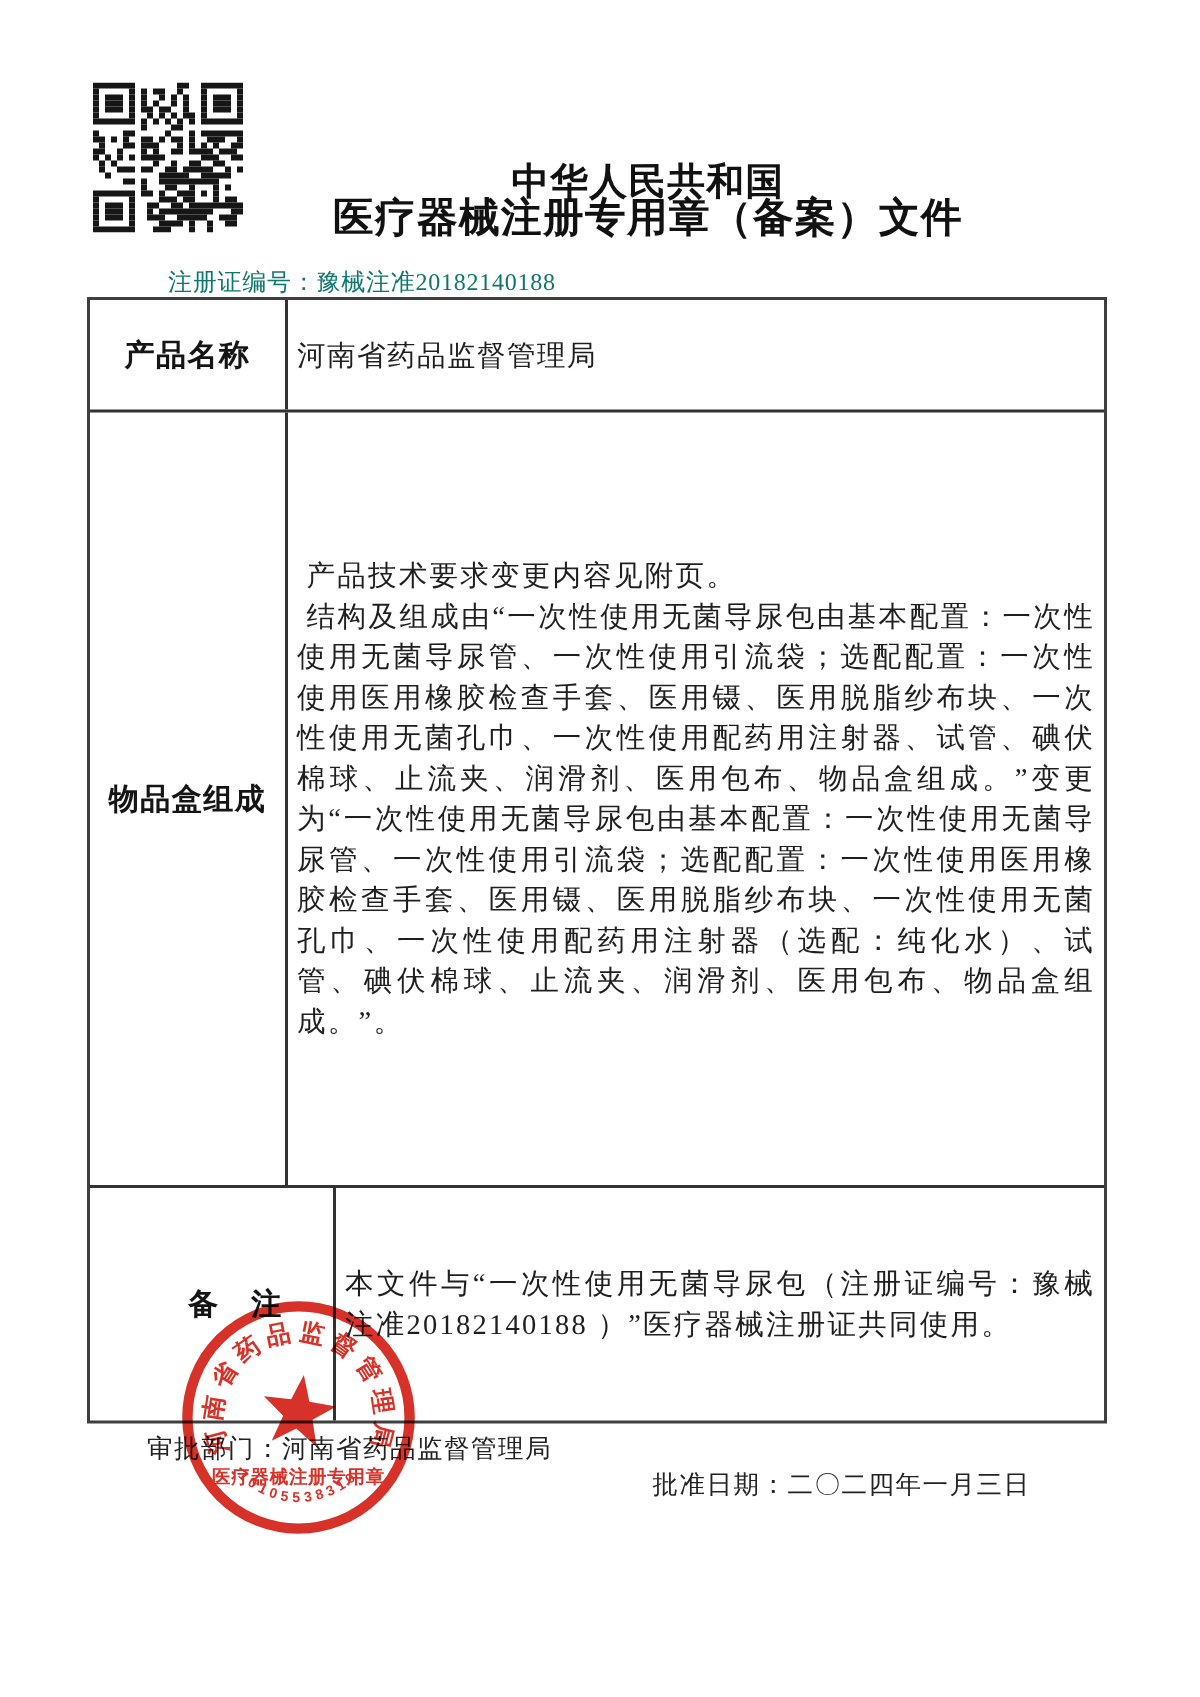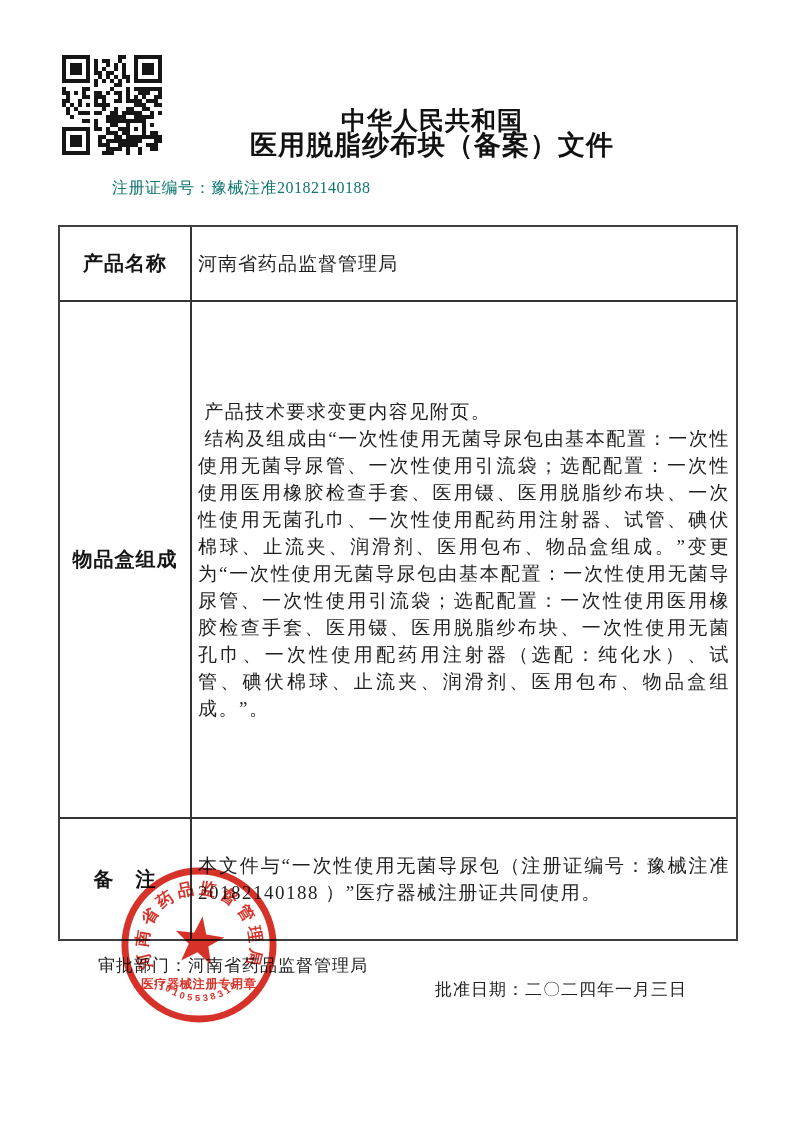--- a/index.html
+++ b/index.html
@@ -4,29 +4,29 @@
 <style>
   html,body{margin:0;padding:0;background:#fff;}
   .page{position:relative;width:800px;height:1131px;background:#ffffff;overflow:hidden;
         font-family:"Liberation Serif","DejaVu Serif",serif;color:#1c1c1c;}
   .abs{position:absolute;}
   .title1{top:104px;left:132px;width:600px;text-align:center;font-family:"Liberation Sans","DejaVu Sans",sans-serif;
           font-weight:bold;font-size:25px;letter-spacing:1px;color:#111;}
   .title2{top:127px;left:132px;width:600px;text-align:center;font-family:"Liberation Sans","DejaVu Sans",sans-serif;
           font-weight:bold;font-size:27px;letter-spacing:1px;color:#111;}
   .regline{top:178px;left:112px;font-size:16px;letter-spacing:.5px;color:#0f766e;}
-  .tbl{position:absolute;left:58px;top:198px;width:676px;border:2px solid #3f3f3f;background:transparent;margin-top:27px;}
+  .tbl{position:absolute;left:58px;top:198px;width:676px;border:2px solid #3f3f3f;background:transparent;}
   .row{display:flex;align-items:stretch;}
   .row.sep{border-bottom:2px solid #333;}
   .lbl{width:130px;min-width:130px;border-right:2px solid #333;display:flex;align-items:center;justify-content:center;
        font-family:"Liberation Sans","DejaVu Sans",sans-serif;font-weight:bold;font-size:20px;color:#151515;letter-spacing:1px;}
   .cell{flex:1;display:flex;flex-direction:column;justify-content:center;padding:4px 6px 4px 6px;}
   .r1{height:73px;}
   .r2{height:515px;}
-  .r3{height:120px;}
+  .r3{height:155px;padding-left:32px;}
   .bodytext{font-size:19px;line-height:27px;letter-spacing:1.5px;text-align:justify;color:#1f1f1f;white-space:pre-wrap;}
   .prodname{font-size:19px;letter-spacing:1px;color:#1f1f1f;}
   .foot{top:954px;font-size:17px;letter-spacing:1px;color:#222;}
   .foot.dept{left:98px;}
   .foot.date{left:435px;margin-top:24px;}
   .seal{left:120px;top:866px;mix-blend-mode:multiply;opacity:.95;}
   .sealtxt{font-family:"Liberation Sans","DejaVu Sans",sans-serif;font-weight:bold;}
   .qr{left:62px;top:55px;}
 </style>
 </head>
@@ -345,21 +345,21 @@
       <rect x="20" y="96" width="4" height="4" fill="#161616"></rect>
       <rect x="24" y="96" width="4" height="4" fill="#161616"></rect>
       <rect x="40" y="96" width="4" height="4" fill="#161616"></rect>
       <rect x="44" y="96" width="4" height="4" fill="#161616"></rect>
       <rect x="48" y="96" width="4" height="4" fill="#161616"></rect>
       <rect x="64" y="96" width="4" height="4" fill="#161616"></rect>
       <rect x="76" y="96" width="4" height="4" fill="#161616"></rect>
     </svg>
 
   <div class="abs title1">中华人民共和国</div>
-  <div class="abs title2">医用脱脂纱布块（备案）文件</div>
+  <div class="abs title2">医疗器械注册专用章（备案）文件</div>
 
   <div class="abs regline">注册证编号：豫械注准20182140188</div>
 
   <div class="tbl">
     <div class="row sep r1">
       <div class="lbl">产品名称</div>
       <div class="cell">
         <div class="prodname">河南省药品监督管理局</div>
       </div>
     </div>

